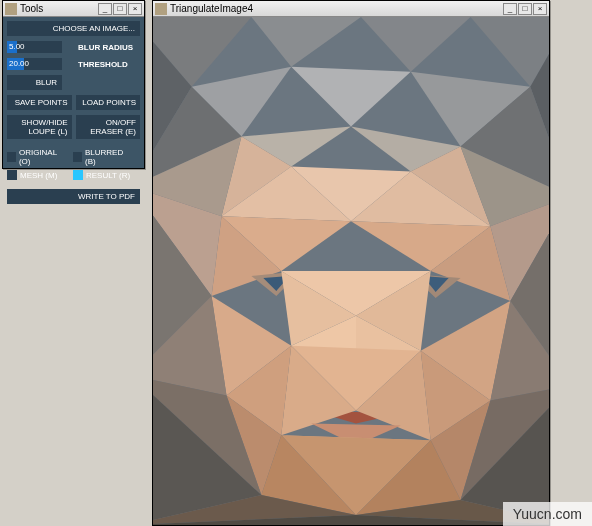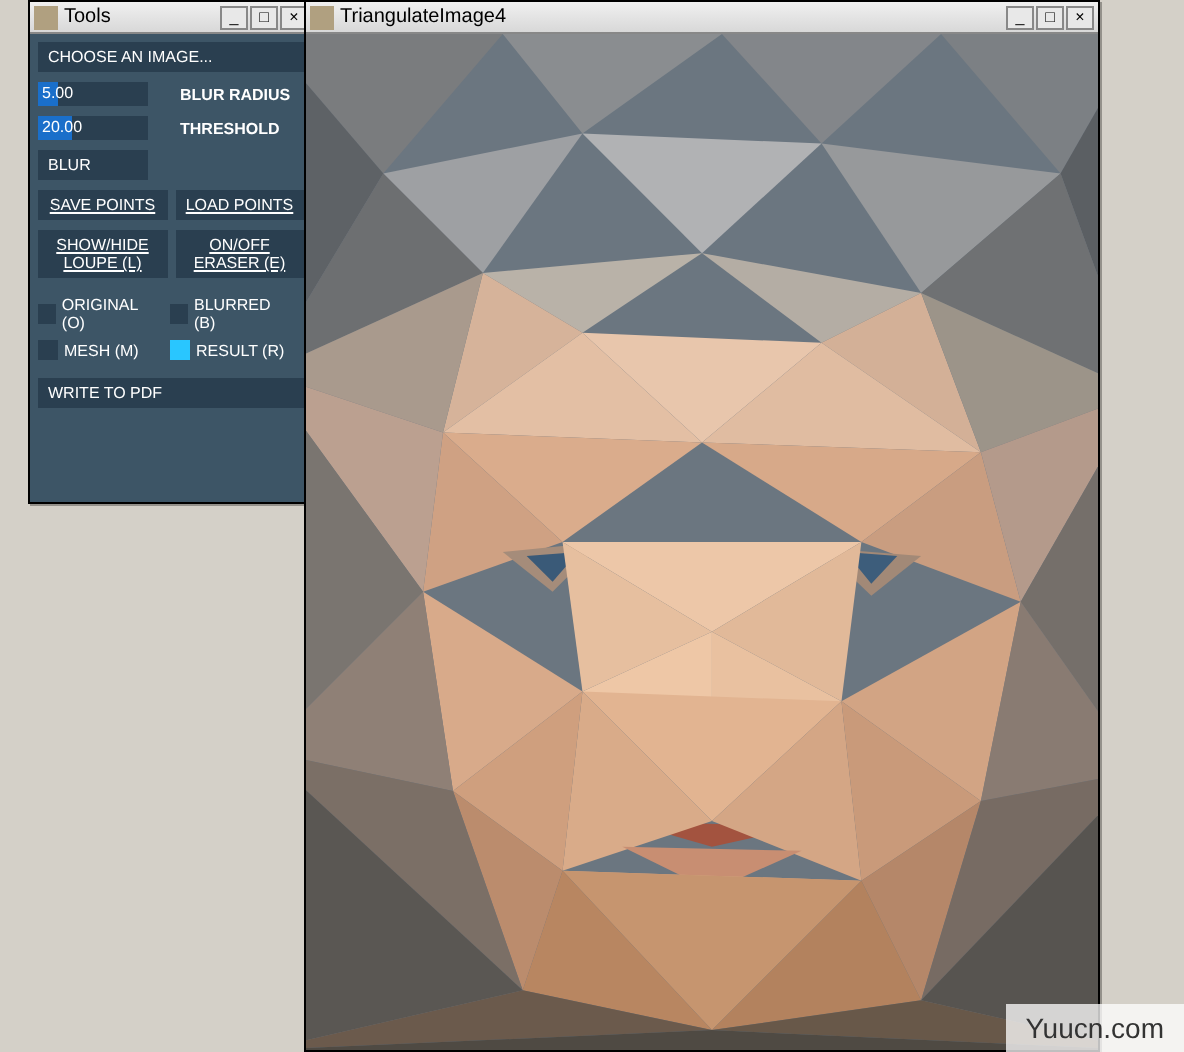--- a/index.html
+++ b/index.html
@@ -39,27 +39,27 @@
     width: 14px; height: 12px;
     background: #e8e8e8;
     border: 1px solid #888;
     font-size: 8px;
     line-height: 10px;
     text-align: center;
     cursor: pointer;
     color:#000;
   }
   
-  #tools { left: 14px; top: 0; width: 143px; height: 252px; }
+  #tools { left: 2px; top: 0; width: 143px; height: 169px; }
   #tools .content { padding: 4px; color: #fff; display:flex; flex-direction:column; gap:5px; }
   .wide-btn {
     background: #2a3f50;
     border: none;
     color: #fff;
-    text-align: left;
+    text-align: right;
     padding: 3px 5px;
     width: 100%;
     font-size: 8px;
     text-transform: uppercase;
     cursor: pointer;
   }
   .slider-row { display:flex; align-items:center; gap:16px; }
   .slider {
     width: 55px; height: 12px;
     background: #2a3f50;
@@ -70,21 +70,21 @@
   }
   .slider-fill {
     position:absolute; left:0; top:0; bottom:0; background:#1a6fca;
   }
   .lbl { font-size:8px; text-transform:uppercase; color:#fff;font-weight:bold; }
   .pair { display:flex; gap:4px; }
   .half-btn {
     flex:1;
     background:#2a3f50; color:#fff;
     border:none; font-size:8px; text-transform:uppercase;
-    text-align:center; padding:3px 4px; cursor:pointer;text-decoration:underline;
+    text-align:right; padding:3px 4px; cursor:pointer;
   }
   .checks { display:flex; flex-wrap:wrap; gap:4px 8px; padding:4px 0;}
   .chk { display:flex; align-items:center; gap:3px; width:58px; font-size:8px; text-transform:uppercase; cursor:pointer;}
   .chk .box { width:10px; height:10px; background:#2a3f50; border:none; }
   .chk.on .box { background:#29c6ff; }
   
   #imgwin { left:152px; top:0; width:398px; height:526px; background:#3b4450; }
   #imgwin .imgbody { position:absolute; left:0; top:16px; right:0; bottom:0; overflow:hidden; background:#888;}
   #triimg { width:100%; height:100%; display:block; }
   .watermark {

